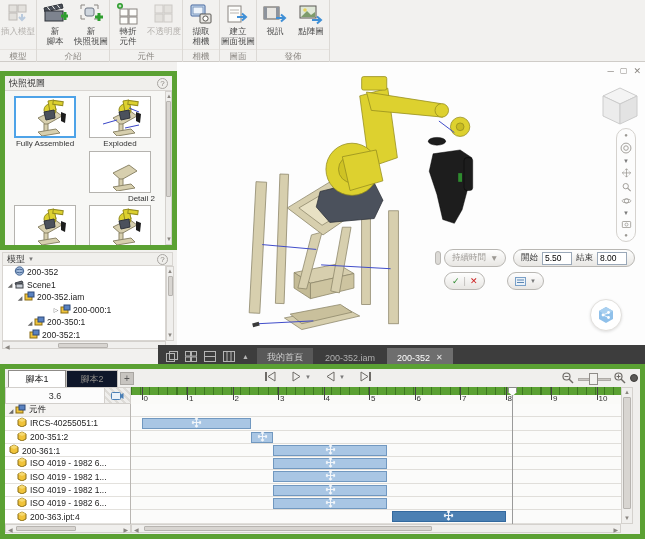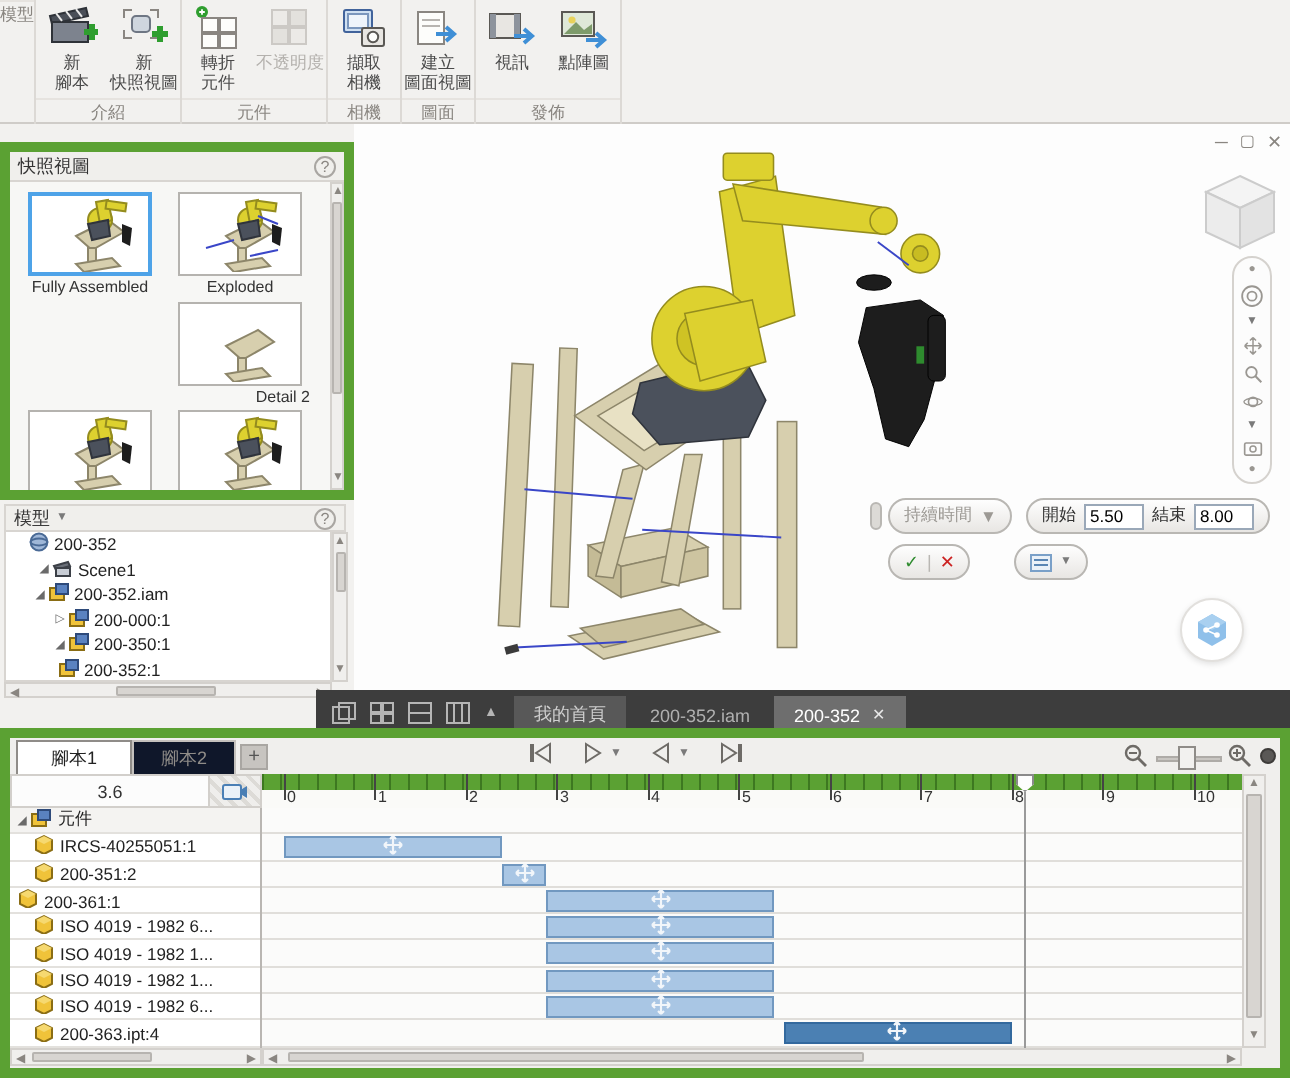--- a/index.html
+++ b/index.html
@@ -108,20 +108,33 @@
   #zoomslider-handle{position:absolute;left:589px;top:373px;width:9px;height:12px;background:#f2f1ef;border:1px solid #8f8c88;}
   #filterdot{position:absolute;left:630px;top:374px;width:8px;height:8px;border-radius:50%;background:#5a5856;border:1px solid #3e3c3a;}
 </style>
 </head>
 <body>
 
 <div id="app">
 
   <div id="ribbon" class="abs">
       <div class="rgroup">
+        <div class="rbtns">
+          <div class="rbtn disabled">
+            <span class="ric">
+              <svg width="24" height="22" viewBox="0 0 24 22">
+                <rect x="3" y="2" width="8" height="7" fill="#e3e1dd" stroke="#bdbab6"></rect>
+                <rect x="12" y="2" width="8" height="7" fill="#e3e1dd" stroke="#bdbab6"></rect>
+                <rect x="3" y="10" width="8" height="7" fill="#e3e1dd" stroke="#bdbab6"></rect>
+                <path d="M16 11 v6 m-3,-3 l3,3 l3,-3" stroke="#b9cadd" stroke-width="2" fill="none"></path>
+              </svg>
+            </span>
+            <div class="rlbl">插入模型</div>
+          </div>
+        </div>
         <div class="rgname">模型</div>
       </div>
       <div class="rgroup">
         <div class="rbtns">
           <div class="rbtn">
             <span class="ric">
               <svg width="26" height="24" viewBox="0 0 26 24">
                 <polygon points="2,6 20,2 21,6 3,10" fill="#4a4f58" stroke="#2e3238"></polygon>
                 <rect x="3" y="9" width="18" height="10" fill="#7d838e" stroke="#2e3238"></rect>
                 <line x1="5" y1="4.6" x2="8" y2="8.4" stroke="#e8e8e8"></line>
@@ -456,37 +469,37 @@
   </div>
   <div id="model-tree" class="abs">
       <div class="trow" style="padding-left: 3px;">
         <span class="tarrow"></span>
         <span><svg width="11" height="10" viewBox="0 0 11 10">
             <circle cx="5.5" cy="5" r="4.2" fill="#9fb7d8" stroke="#4a6a96"></circle>
             <ellipse cx="5.5" cy="5" rx="4.2" ry="1.7" fill="none" stroke="#4a6a96"></ellipse>
           </svg></span>
         <span class="tlabel">200-352</span>
       </div>
-      <div class="trow" style="padding-left: 15px;">
+      <div class="trow" style="padding-left: 3px;">
         <span class="tarrow">◢</span>
         <span><svg width="11" height="10" viewBox="0 0 11 10">
             <polygon points="1,4 8,2 9,4 2,6" fill="#6a6f78" stroke="#3c4047"></polygon>
             <rect x="2" y="5" width="7" height="4" fill="#c8cdd5" stroke="#3c4047"></rect>
           </svg></span>
         <span class="tlabel">Scene1</span>
       </div>
       <div class="trow" style="padding-left: 13px;">
         <span class="tarrow">◢</span>
         <span><svg width="11" height="10" viewBox="0 0 11 10">
             <rect x="1" y="3" width="7" height="6" fill="#f0c33a" stroke="#8a6d14"></rect>
             <rect x="4" y="1" width="6" height="5" fill="#5a82c0" stroke="#2e4a7a"></rect>
           </svg></span>
         <span class="tlabel">200-352.iam</span>
       </div>
-      <div class="trow" style="padding-left: 23px;">
+      <div class="trow" style="padding-left: 23px; margin-left: 26px;">
         <span class="tarrow">▷</span>
         <span><svg width="11" height="10" viewBox="0 0 11 10">
             <rect x="1" y="3" width="7" height="6" fill="#f0c33a" stroke="#8a6d14"></rect>
             <rect x="4" y="1" width="6" height="5" fill="#5a82c0" stroke="#2e4a7a"></rect>
           </svg></span>
         <span class="tlabel">200-000:1</span>
       </div>
       <div class="trow" style="padding-left: 23px;">
         <span class="tarrow">◢</span>
         <span><svg width="11" height="10" viewBox="0 0 11 10">

